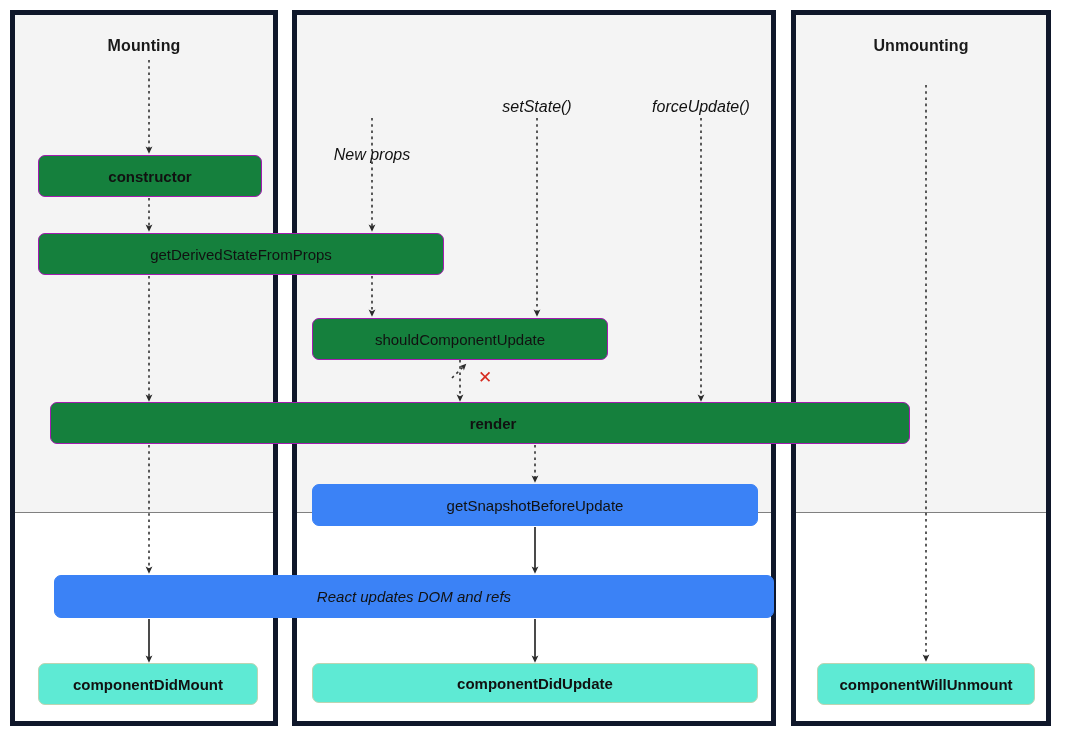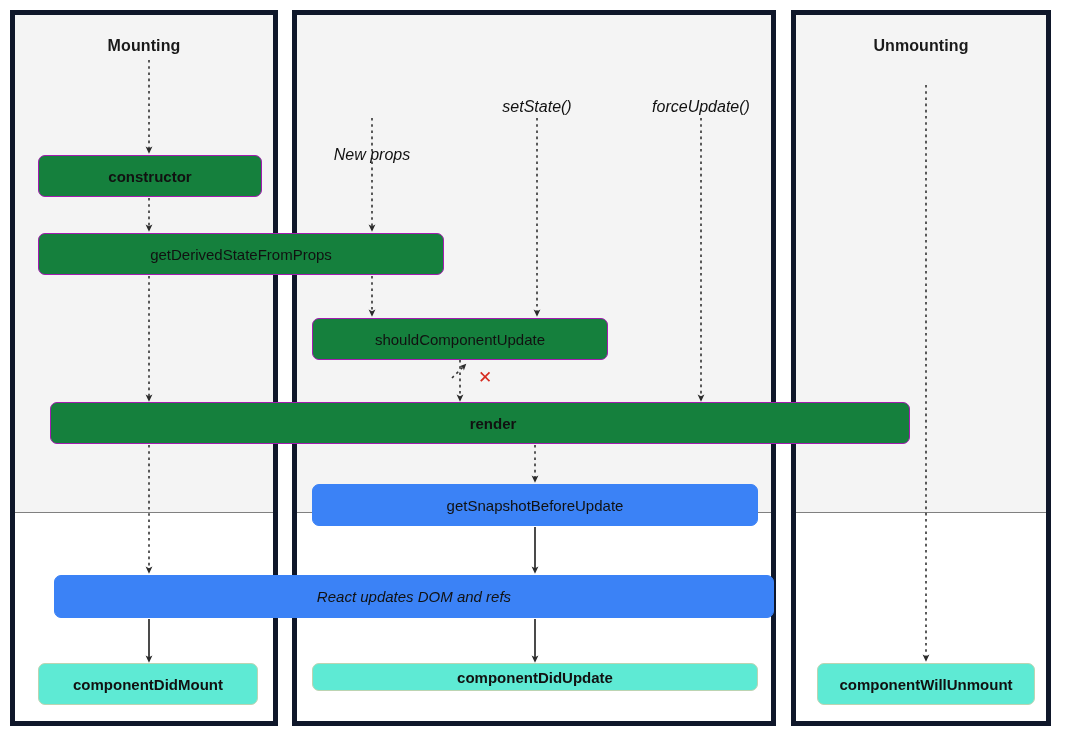--- a/index.html
+++ b/index.html
@@ -127,17 +127,17 @@
   <div class="lbox blue" style="left:312px;top:318px;width:296px;height:42px;">shouldComponentUpdate</div>
 
   <div class="lbox blue bold" style="left:50px;top:402px;width:860px;height:42px;padding-left:36px;">render</div>
 
   <div class="lbox yellow" style="left:312px;top:484px;width:446px;height:42px;">getSnapshotBeforeUpdate</div>
 
   <div class="lbox yellow italic" style="left:38px;top:575px;width:720px;height:43px;margin-left:16px;">React updates DOM and refs</div>
 
   <div class="lbox green bold" style="left:38px;top:663px;width:220px;height:42px;">componentDidMount</div>
 
-  <div class="lbox green bold" style="left:312px;top:663px;width:446px;height:28px;">componentDidUpdate</div>
+  <div class="lbox green bold" style="left:312px;top:663px;width:446px;height:40px;">componentDidUpdate</div>
 
   <div class="lbox green bold" style="left:817px;top:663px;width:218px;height:42px;">componentWillUnmount</div>
 
 </div>
 
 </body></html>

